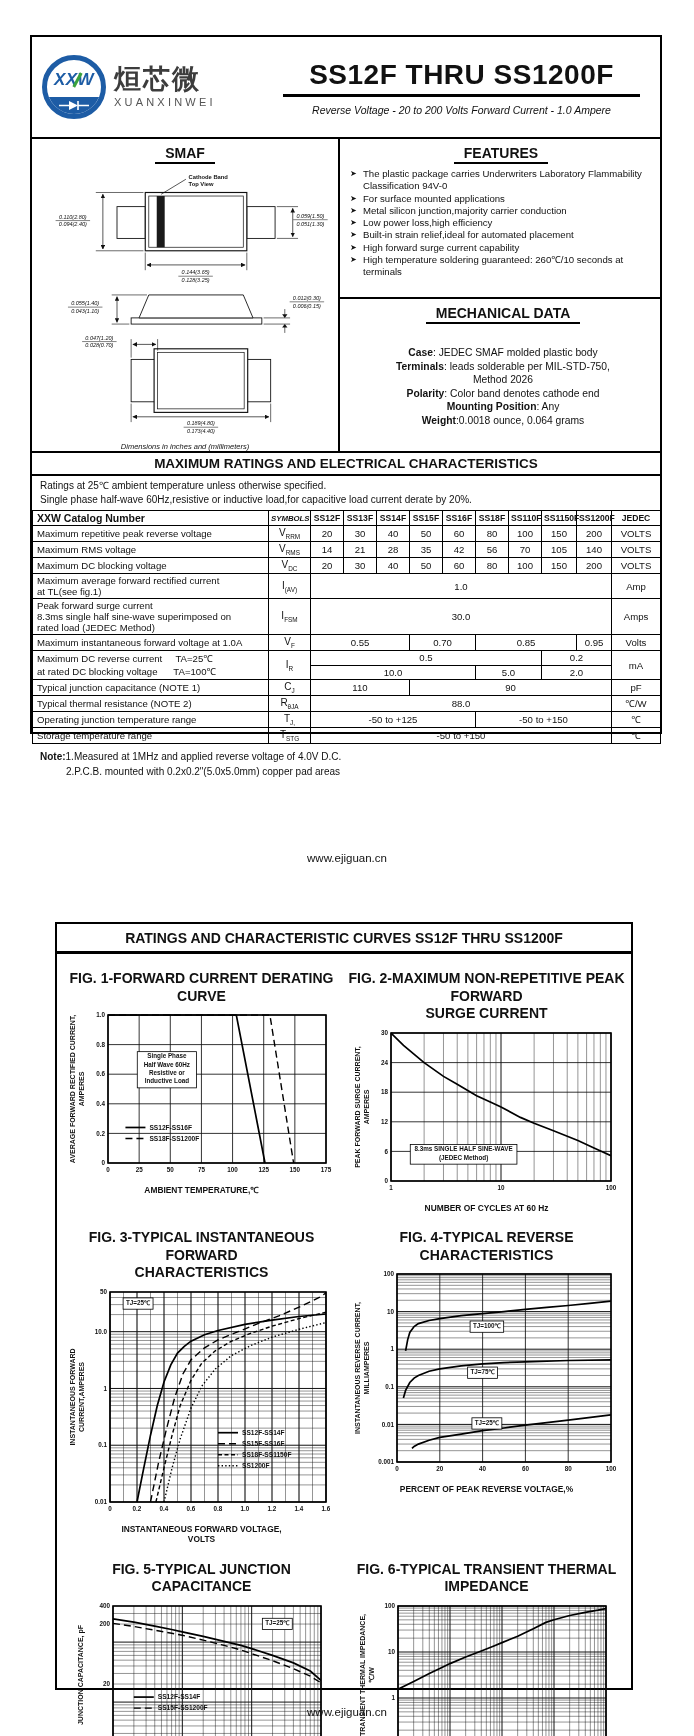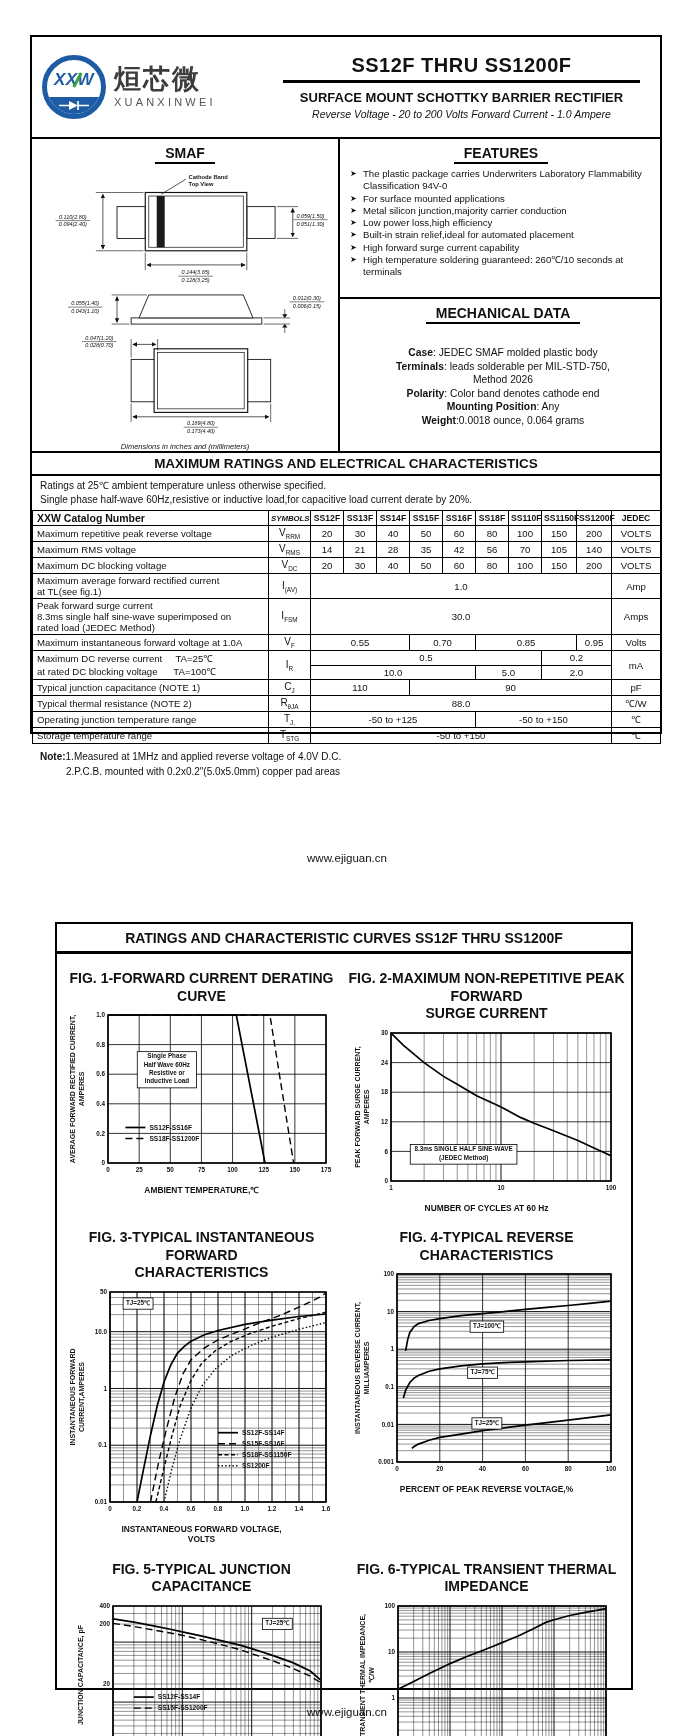--- a/index.html
+++ b/index.html
@@ -12,21 +12,21 @@
   .logo{display:flex;align-items:center;width:235px;flex:none;}
   .logo-circle{position:relative;width:64px;height:64px;border:5px solid #1d5ca5;border-radius:50%;box-sizing:border-box;overflow:hidden;background:#fff;flex:none;}
   .logo-xxw{position:absolute;top:10px;left:0;width:100%;text-align:center;font-weight:700;font-style:italic;font-size:17px;color:#1d5ca5;letter-spacing:.5px;}
   .logo-accent{position:absolute;top:12px;left:29px;width:3px;height:16px;background:#3aa23c;transform:rotate(28deg);}
   .logo-band{position:absolute;bottom:0;left:0;width:100%;height:17px;background:#1d5ca5;}
   .logo-band svg{display:block;margin:3px auto 0;}
   .logo-text{margin-left:8px;}
   .logo-cn{font-size:27px;font-weight:700;color:#3c3c3c;letter-spacing:2px;line-height:1;}
   .logo-en{font-size:11px;color:#555;letter-spacing:3.2px;margin-top:3px;}
   .title-block{flex:1;text-align:center;padding-right:4px;}
-  .ds-title{font-size:20px;font-weight:700;letter-spacing:.5px;}
+  .ds-title{font-size:28px;font-weight:700;letter-spacing:.5px;}
   .title-rule{height:3px;background:#000;margin:3px 6px 7px 6px;}
   .ds-subtitle{font-size:13px;font-weight:700;}
   .ds-tagline{font-size:10.5px;font-style:italic;margin-top:3px;}
 
   .p1-columns{display:flex;height:312px;}
   .col-left{width:308px;flex:none;border-right:2px solid #000;box-sizing:border-box;text-align:center;}
   .col-right{flex:1;display:flex;flex-direction:column;}
   .sec-head{font-size:14px;font-weight:700;text-align:center;margin-top:6px;}
   .sec-head span{display:inline-block;border-bottom:2px solid #000;padding:0 10px 1px 10px;}
   .pkg-wrap{margin-top:2px;}
@@ -87,21 +87,20 @@
           </div>
         </div>
         <div class="logo-text">
           <div class="logo-cn">烜芯微</div>
           <div class="logo-en">XUANXINWEI</div>
         </div>
       </div>
       <div class="title-block">
         <div class="ds-title">SS12F THRU SS1200F</div>
         <div class="title-rule"></div>
-        <div class="ds-subtitle">SURFACE MOUNT SCHOTTKY BARRIER RECTIFIER</div>
         <div class="ds-tagline">Reverse Voltage - 20 to 200 Volts    Forward Current - 1.0 Ampere</div>
       </div>
     </div>
 
     <div class="p1-columns">
       <div class="col-left">
         <div class="sec-head"><span>SMAF</span></div>
         <div class="pkg-wrap" id="pkg-host"><svg width="292" height="272" viewBox="0 0 330 308">
               <defs>
                 <marker id="ah" viewBox="0 0 10 10" refX="9" refY="5" markerWidth="6.5" markerHeight="6.5" orient="auto-start-reverse">

